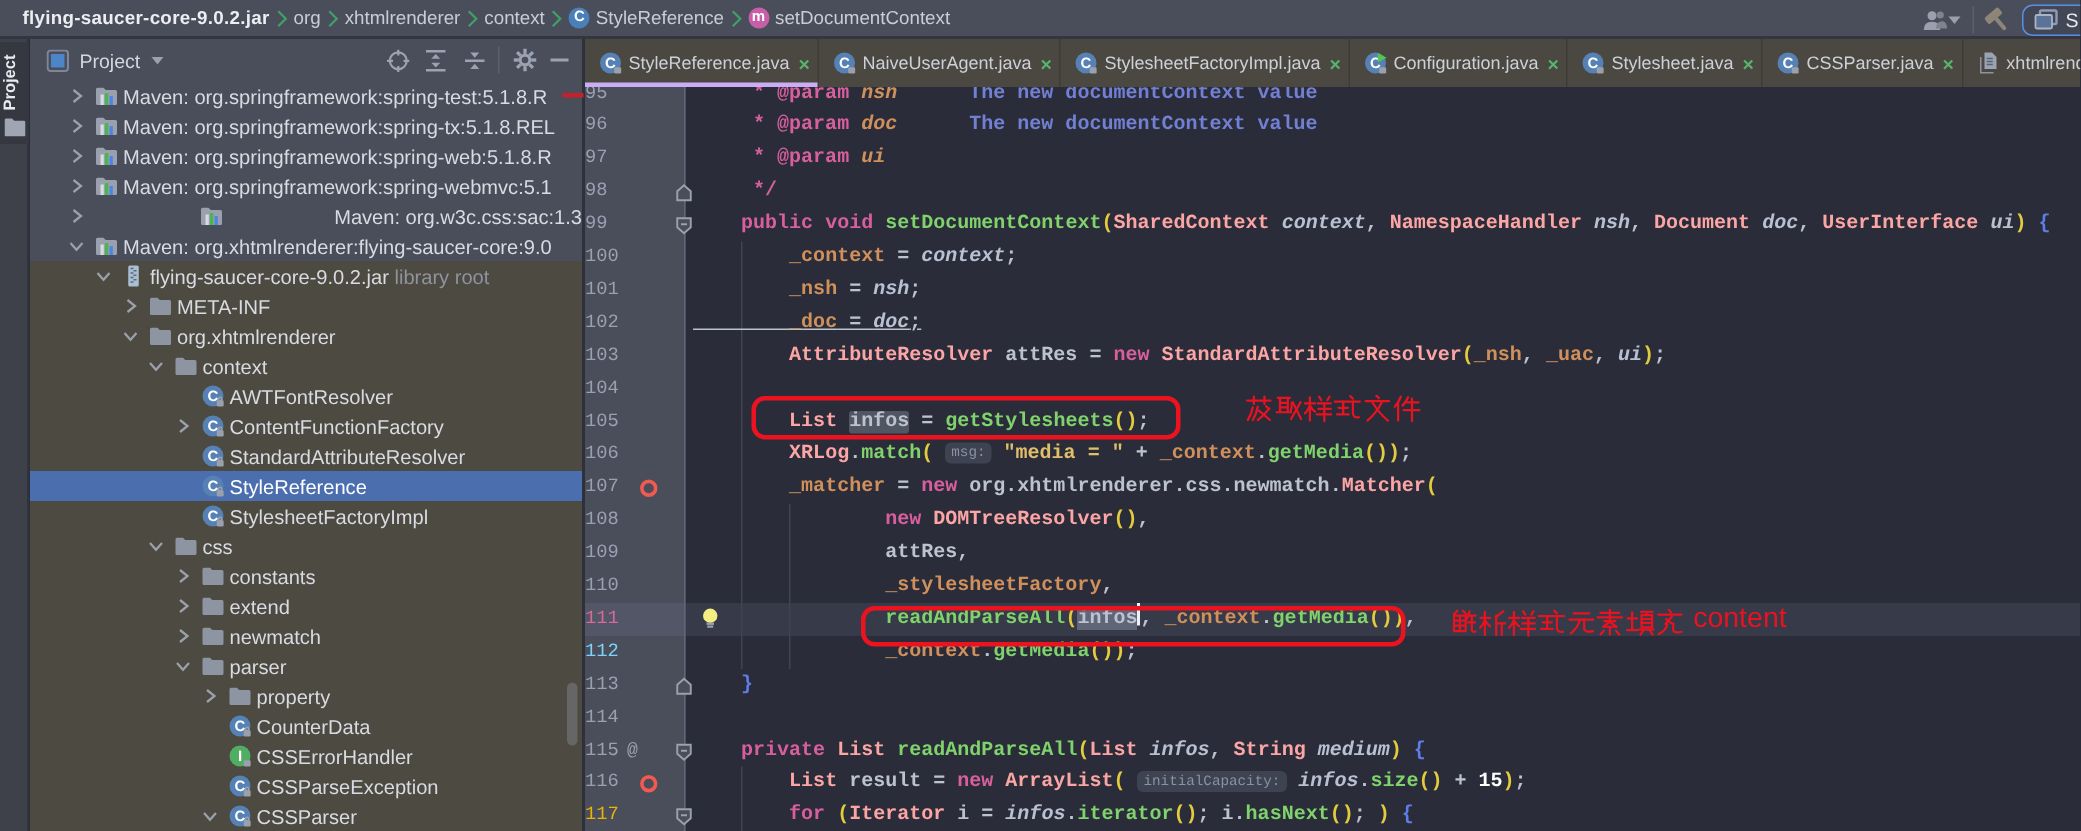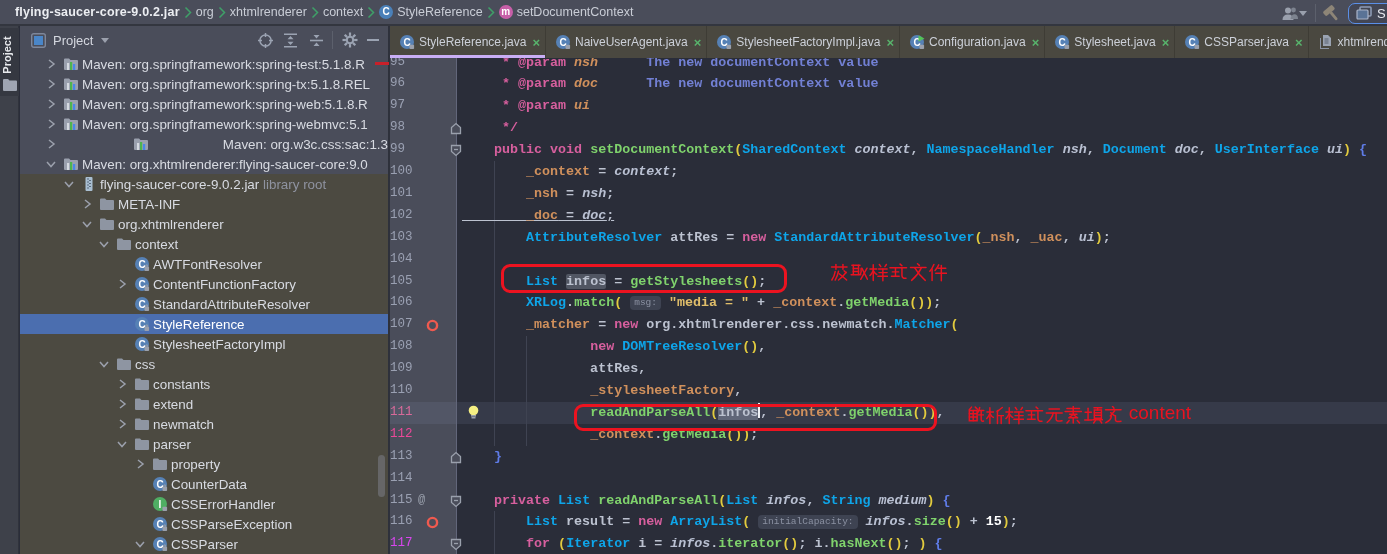--- a/index.html
+++ b/index.html
@@ -47,21 +47,21 @@
 .lnum{position:absolute;left:0;width:26px;text-align:left;
   font-family:"Liberation Mono",monospace;font-size:12.5px;color:#9aa0b2;}
 .codeline{position:absolute;left:67px;width:930px;height:22px;padding-left:5px;
   font-family:"Liberation Mono",monospace;font-size:13.35px;font-weight:bold;white-space:pre;color:#bcc2d0;}
 .caret{display:inline-block;width:2px;height:15px;background:#eef0f5;vertical-align:-2px;}
 .hz{position:absolute;}
 .hz svg{display:inline-block;vertical-align:top;margin-right:1.2px;}
 .hz path{stroke:#e81320;stroke-width:8;fill:none;stroke-linecap:round;}
 
 .kw{color:#d75f9e;}
-.ty{color:#0ea5e9;}
+.ty{color:#fca5a5;}
 .fn{color:#7fd26c;}
 .fl{color:#d0905c;}
 .pa{color:#e2cb3e;}
 .br{color:#5f7ce8;}
 .st{color:#e0be6a;}
 .nu{color:#ffffff;}
 .dc{color:#7280d4;}
 .it{font-style:italic;}
 .pi{color:#b9c0d2;font-style:italic;}
 .chip{display:inline-block;background:#3e4352;color:#8b91a2;border-radius:4px;
@@ -487,26 +487,26 @@
 <div class="lnum" style="top:146.8px;line-height:21.9px;color:#9aa0b2;">102</div>
 <div class="lnum" style="top:168.7px;line-height:21.9px;color:#9aa0b2;">103</div>
 <div class="lnum" style="top:190.6px;line-height:21.9px;color:#9aa0b2;">104</div>
 <div class="lnum" style="top:212.5px;line-height:21.9px;color:#9aa0b2;">105</div>
 <div class="lnum" style="top:234.4px;line-height:21.9px;color:#9aa0b2;">106</div>
 <div class="lnum" style="top:256.3px;line-height:21.9px;color:#9aa0b2;">107</div>
 <div class="lnum" style="top:278.2px;line-height:21.9px;color:#9aa0b2;">108</div>
 <div class="lnum" style="top:300.1px;line-height:21.9px;color:#9aa0b2;">109</div>
 <div class="lnum" style="top:322.0px;line-height:21.9px;color:#9aa0b2;">110</div>
 <div class="lnum" style="top:343.9px;line-height:21.9px;color:#d86a9a;">111</div>
-<div class="lnum" style="top:365.8px;line-height:21.9px;color:#ec4899;">112</div>
+<div class="lnum" style="top:365.8px;line-height:21.9px;color:#7dd3fc;">112</div>
 <div class="lnum" style="top:387.7px;line-height:21.9px;color:#9aa0b2;">113</div>
 <div class="lnum" style="top:409.6px;line-height:21.9px;color:#9aa0b2;">114</div>
 <div class="lnum" style="top:431.5px;line-height:21.9px;color:#9aa0b2;">115</div>
 <div class="lnum" style="top:453.4px;line-height:21.9px;color:#9aa0b2;">116</div>
-<div class="lnum" style="top:475.3px;line-height:21.9px;color:#d946ef;font-family:Liberation Mono, monospace;">117</div>
+<div class="lnum" style="top:475.3px;line-height:21.9px;color:#eab308;font-family:Liberation Mono, monospace;">117</div>
 <svg class="abs" style="left:60px;top:64.2px;" width="12" height="13" viewBox="0 0 12 13">
         <path d="M1.5 5.5 L6 1.5 L10.5 5.5 V11.5 H1.5 Z" fill="#4a4d5a" stroke="#9aa0ac" stroke-width="1.3"></path>
       </svg>
 <svg class="abs" style="left:60px;top:392.7px;" width="12" height="13" viewBox="0 0 12 13">
         <path d="M1.5 5.5 L6 1.5 L10.5 5.5 V11.5 H1.5 Z" fill="#4a4d5a" stroke="#9aa0ac" stroke-width="1.3"></path>
       </svg>
 <svg class="abs" style="left:60px;top:86.1px;" width="12" height="13" viewBox="0 0 12 13">
         <path d="M1.5 1.5 H10.5 V7.5 L6 11.5 L1.5 7.5 Z" fill="#4a4d5a" stroke="#9aa0ac" stroke-width="1.3"></path>
         <path d="M4 5.5 H8" stroke="#9aa0ac" stroke-width="1.3"></path>
       </svg>

